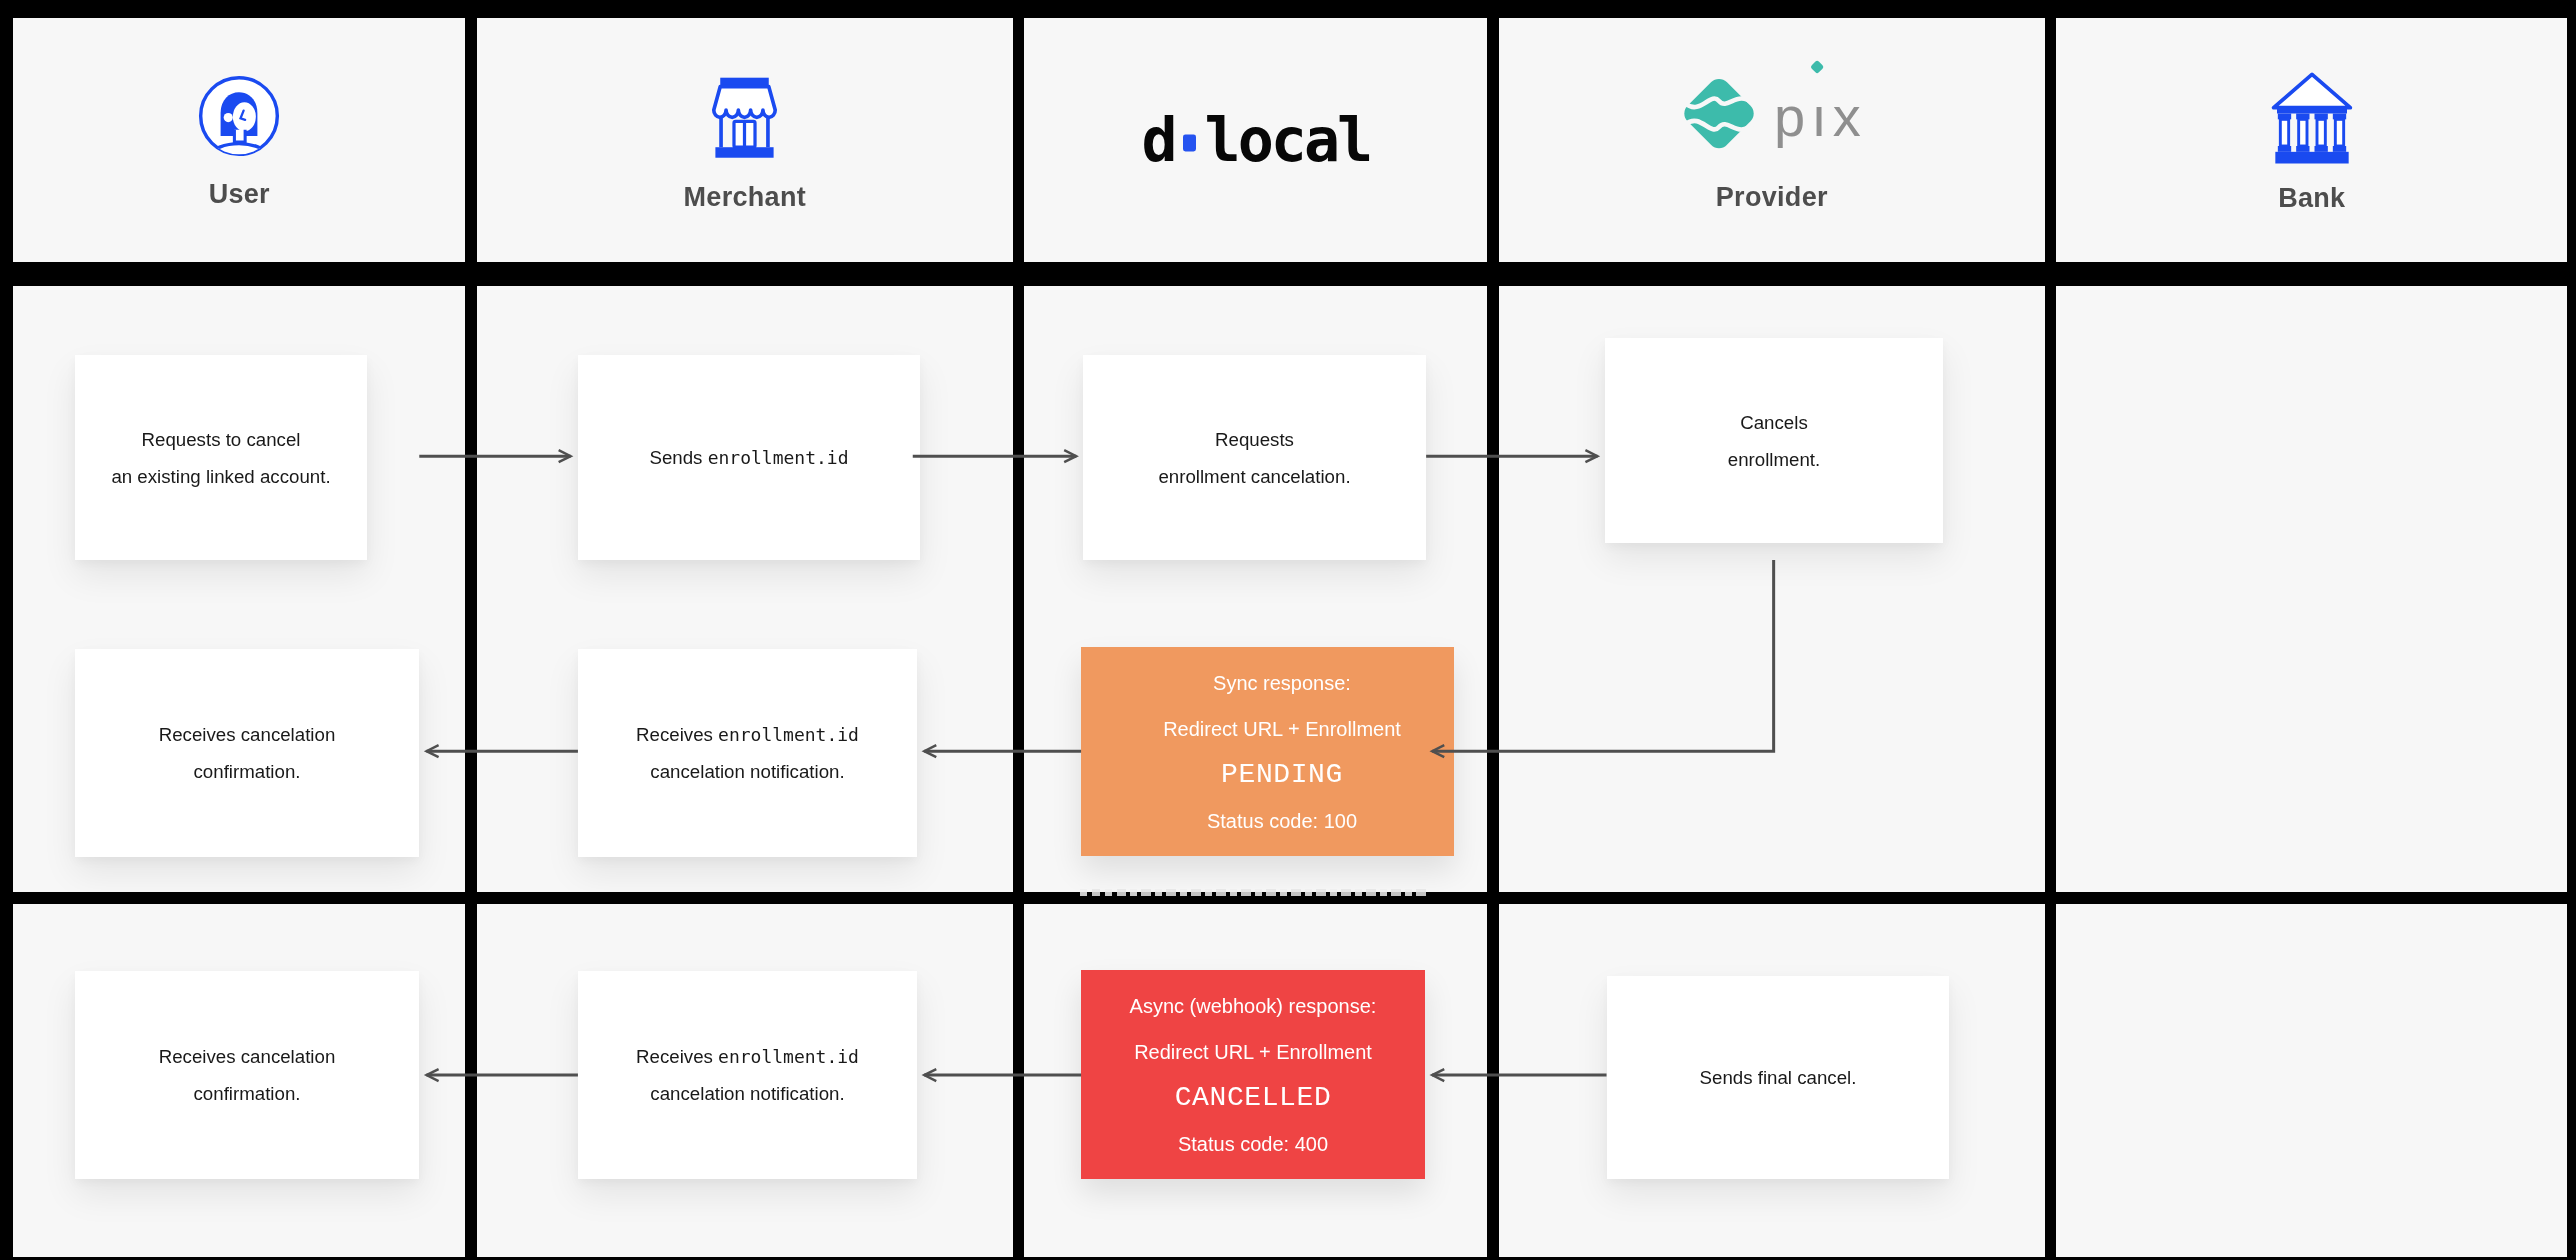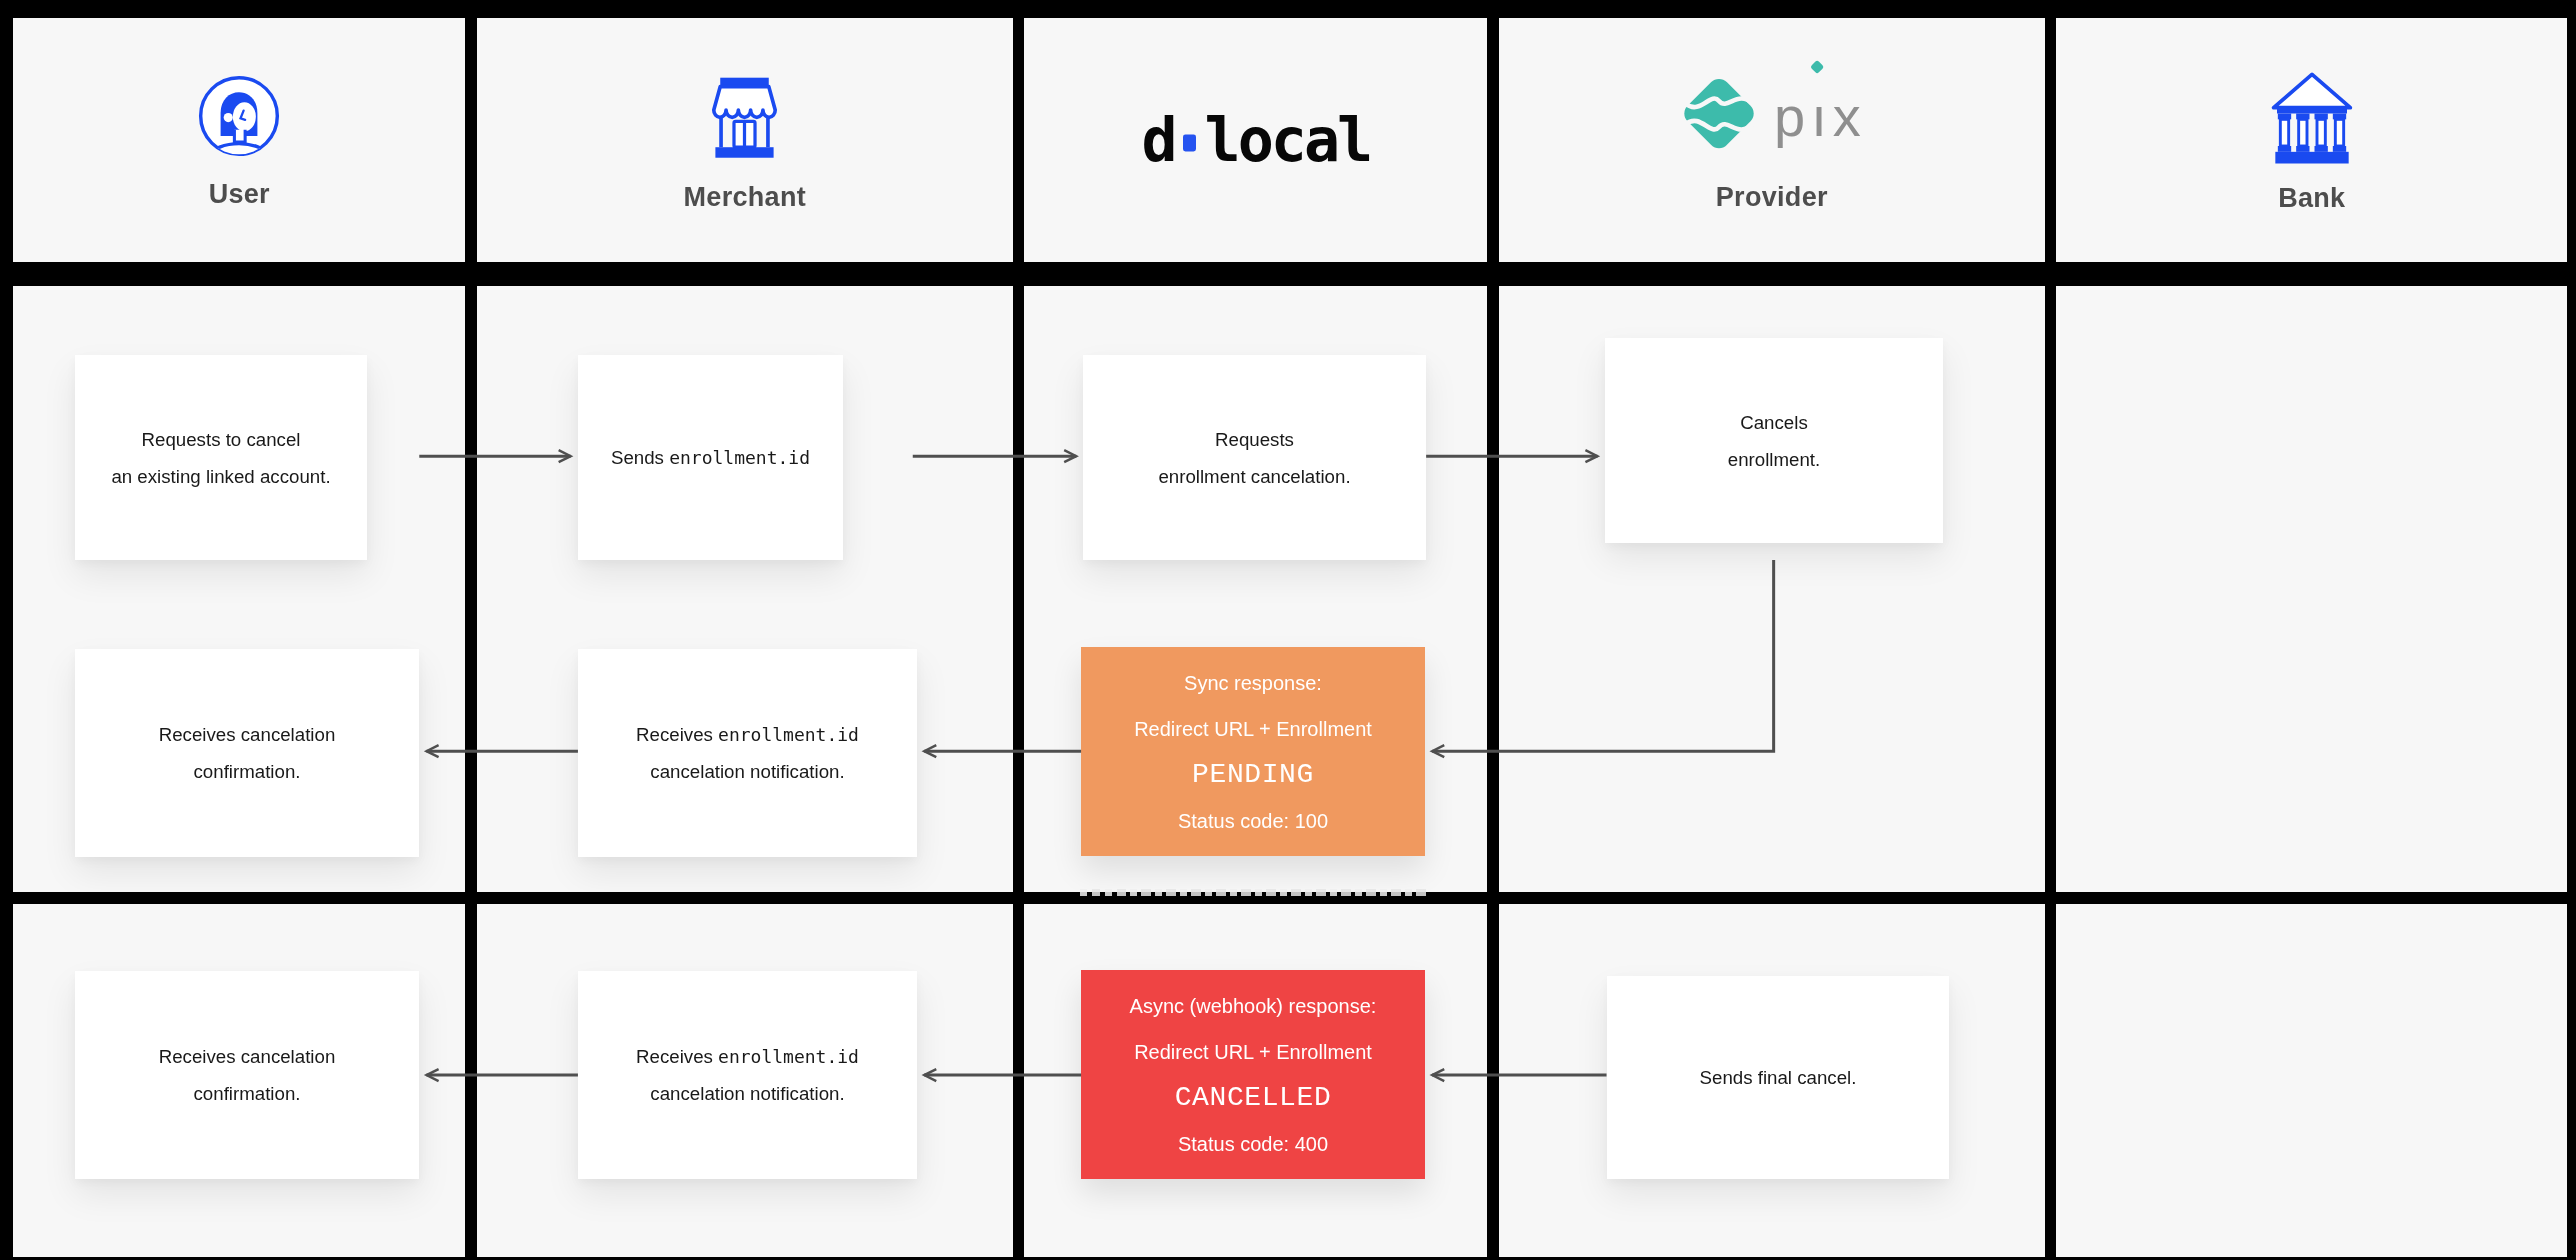--- a/index.html
+++ b/index.html
@@ -36,21 +36,21 @@
 
   
   .box{
     position:absolute;background:#fff;display:flex;flex-direction:column;
     align-items:center;justify-content:center;text-align:center;
     box-shadow:0 15.7px 33px rgba(0,0,0,.08),0 3.6px 9.7px rgba(0,0,0,.04);
     z-index:3;
   }
   .box .line{font-size:18.7px;color:#191919;line-height:37px;white-space:nowrap;}
   .mono{font-family:"DejaVu Sans Mono",monospace;font-size:18px;}
-  .box.orange{background:#f0995f;box-shadow:0 14.5px 29px rgba(0,0,0,.10);}
+  .box.orange{background:#f0995f;box-shadow:0 14.5px 29px rgba(0,0,0,.10);padding-left:29px;}
   .box.green{background:#ef4444;box-shadow:0 14.5px 29px rgba(0,0,0,.10);}
   .box.orange .line,.box.green .line{color:#fff;font-size:20px;line-height:46px;}
   .box.orange .status,.box.green .status{font-size:28px;letter-spacing:0.6px;font-family:Liberation Mono, monospace;}
 
   
   .arrows{position:absolute;left:0;top:0;z-index:5;pointer-events:none;}
   .arrow-line{stroke:#4f4f4f;stroke-width:5;fill:none;}
 
   
   .separator{
@@ -158,21 +158,21 @@
   <div class="panel c3 r5"></div>
   <div class="panel c4 r5"></div>
   <div class="panel c5 r5"></div>
 </div>
 
 <div class="box" style="left:75px;top:355px;width:292px;height:205px">
   <div class="line">Requests to cancel</div>
   <div class="line">an existing linked account.</div>
 </div>
 
-<div class="box" style="left:578px;top:355px;width:265px;height:205px">
+<div class="box" style="left:578px;top:355px;width:342px;height:205px">
   <div class="line"><span>Sends </span><span class="mono">enrollment.id</span></div>
 </div>
 
 <div class="box" style="left:1083px;top:355px;width:343px;height:205px">
   <div class="line">Requests</div>
   <div class="line">enrollment cancelation.</div>
 </div>
 
 <div class="box" style="left:1605px;top:338px;width:338px;height:205px">
   <div class="line">Cancels</div>

